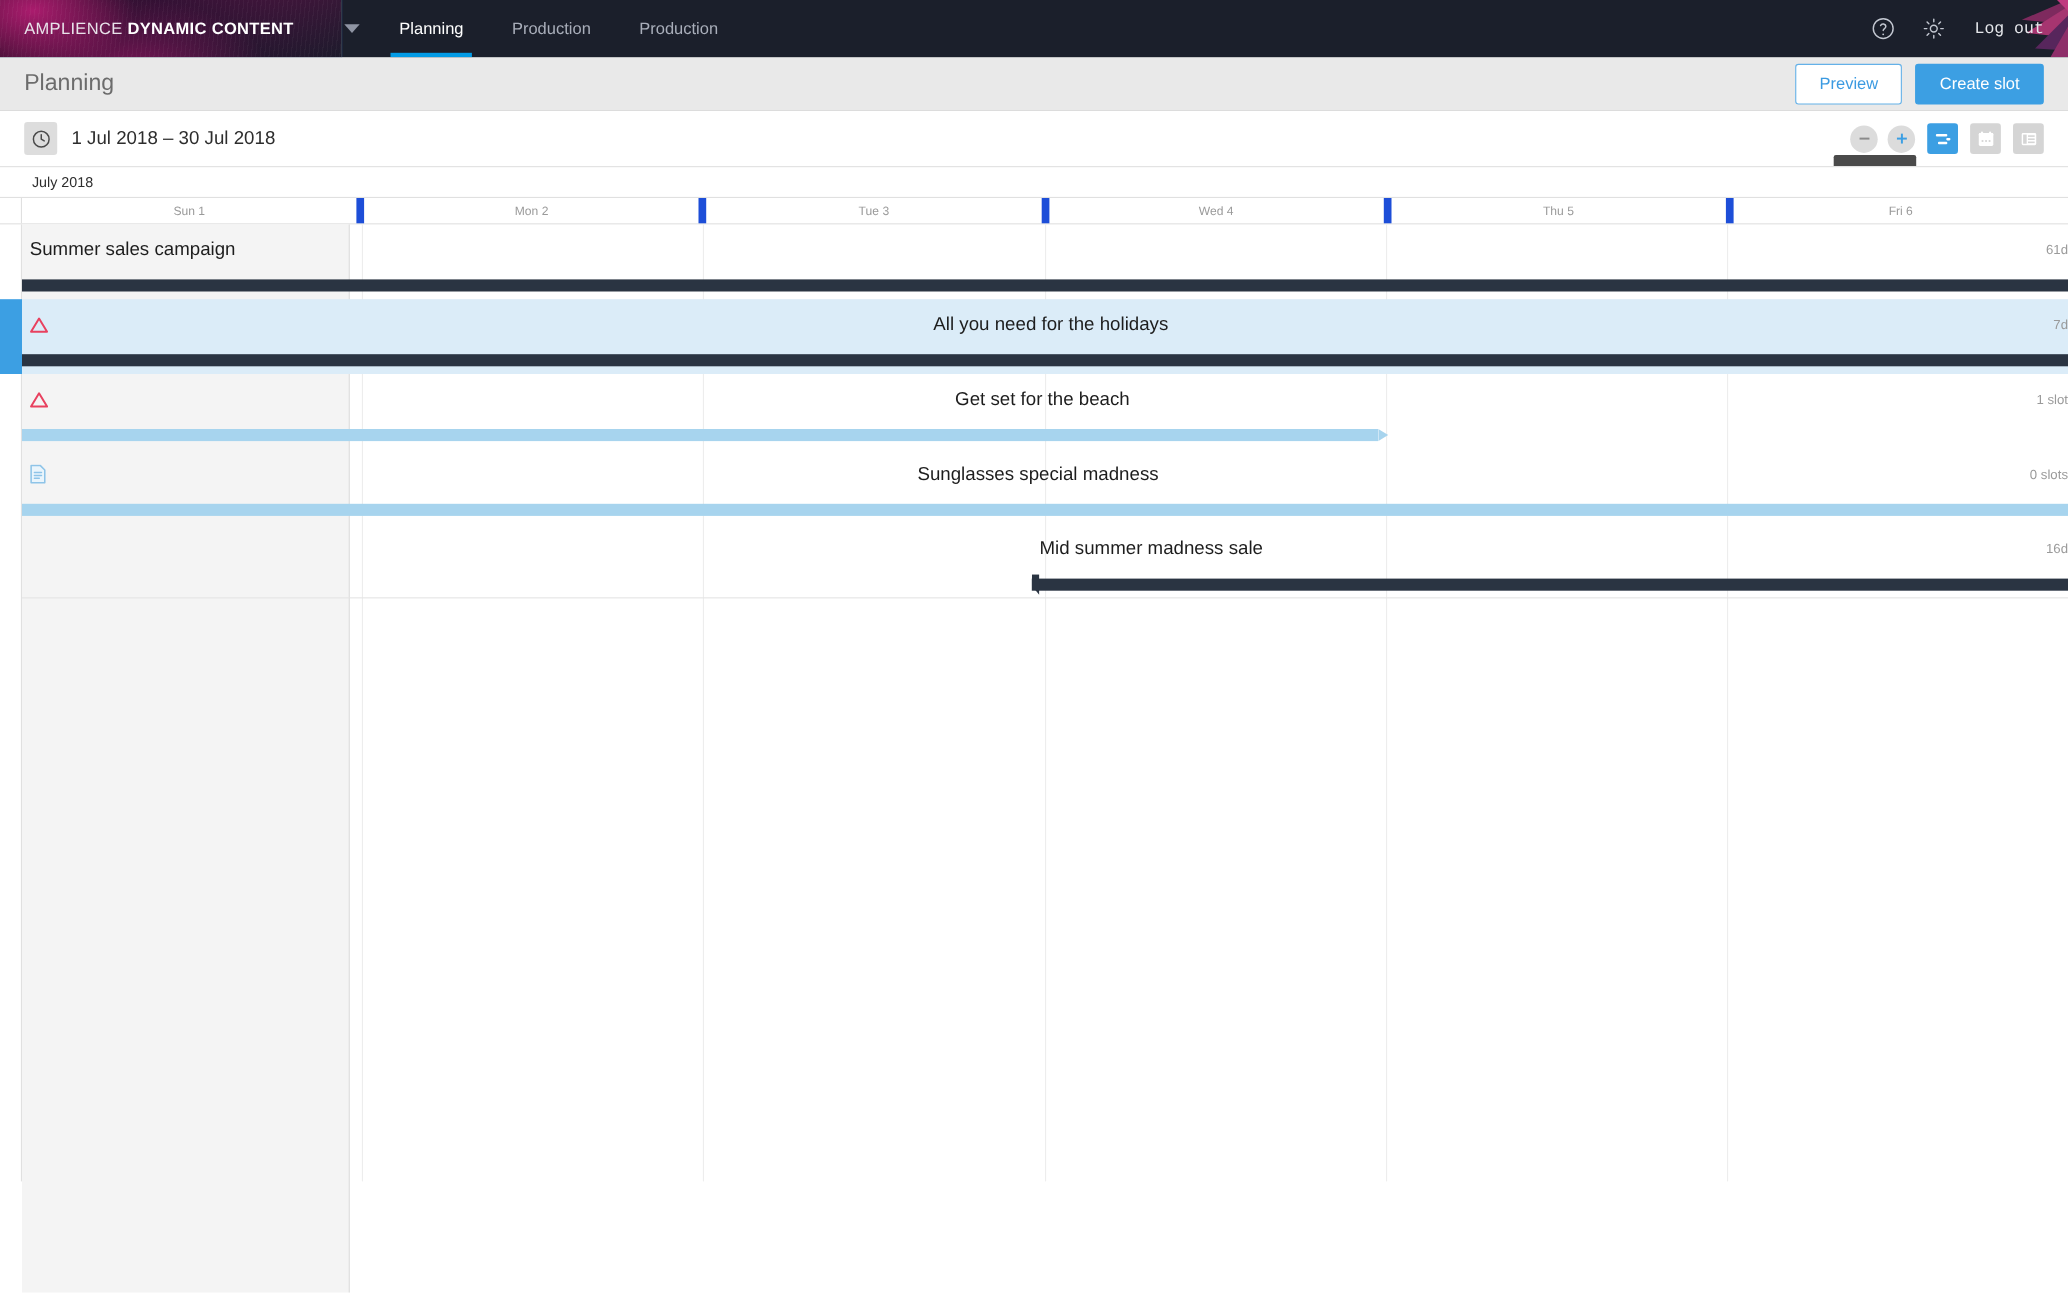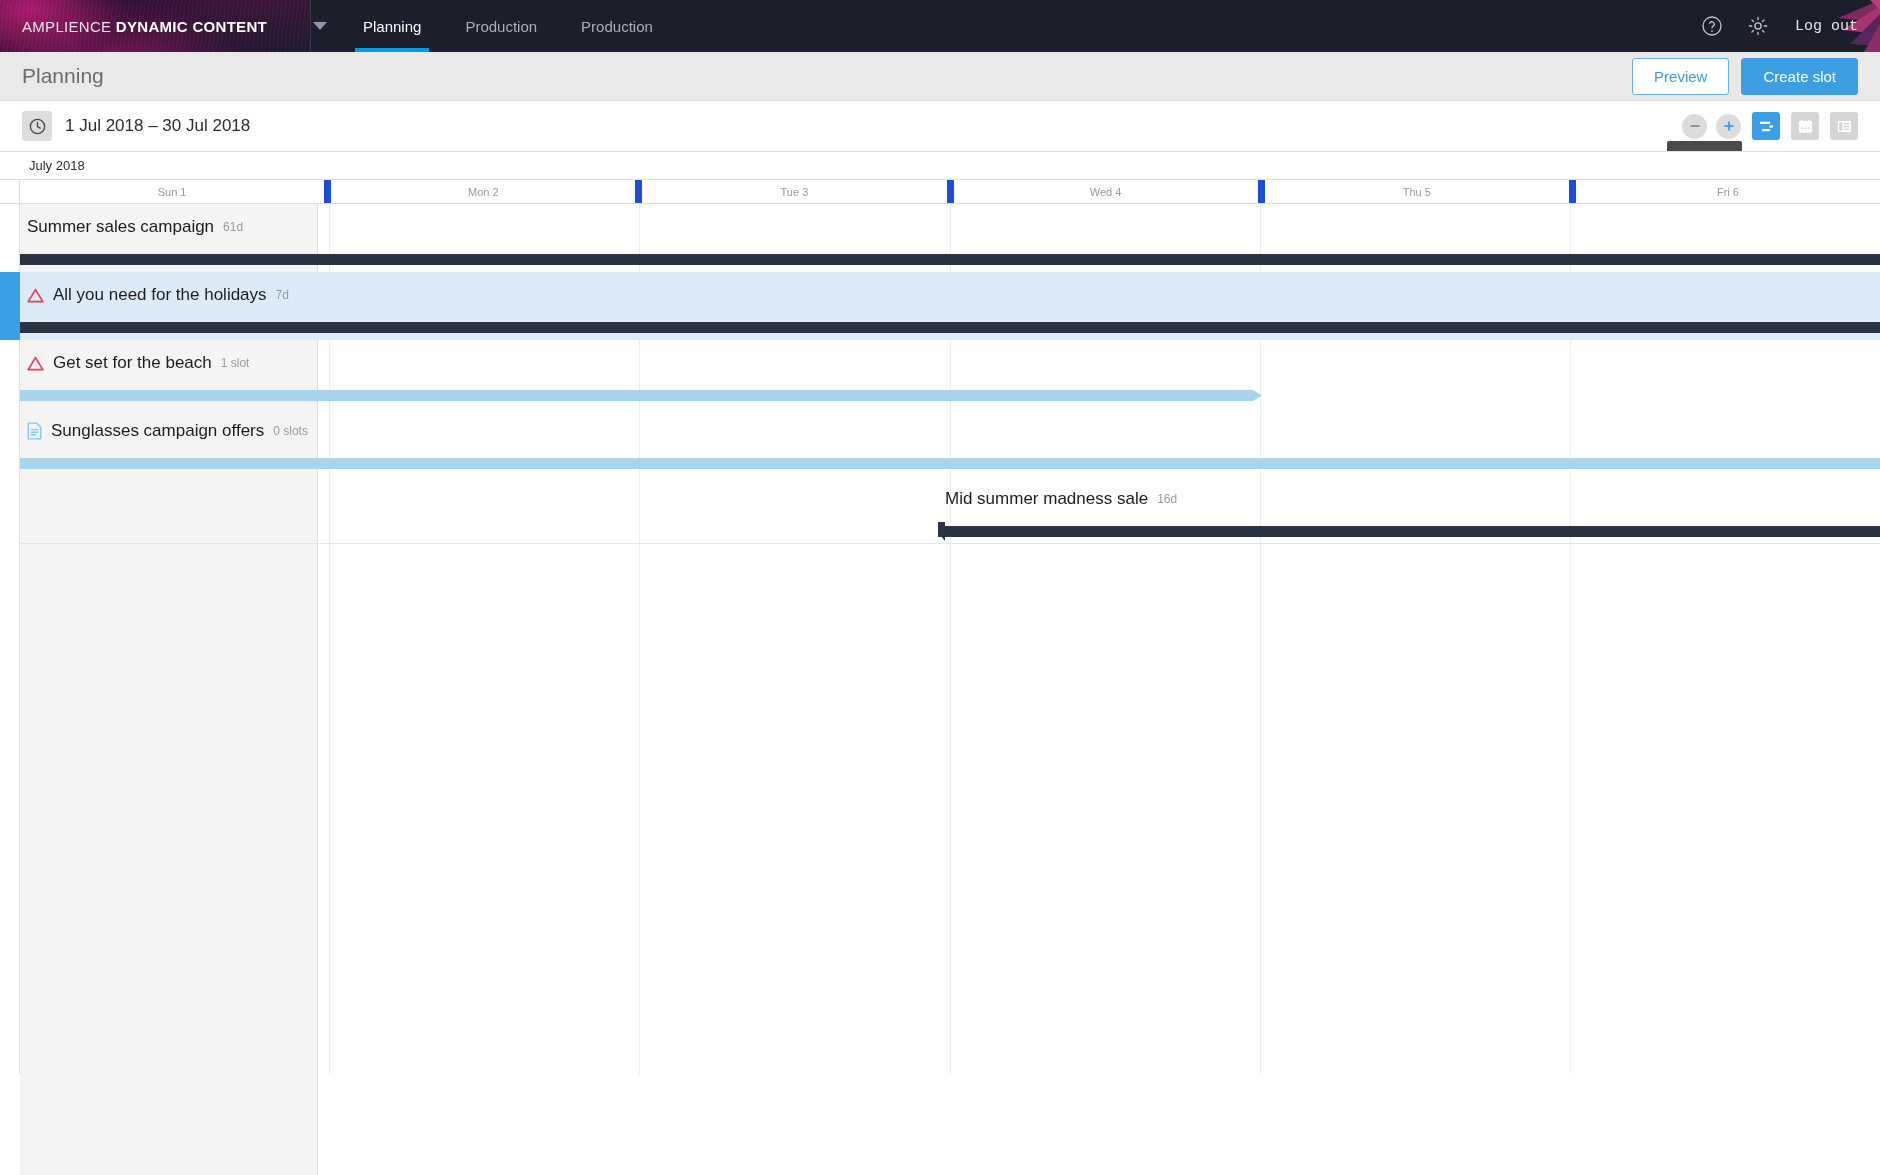--- a/index.html
+++ b/index.html
@@ -227,20 +227,21 @@
   .row-hl {
     position: absolute; left: 20px; right: 0; top: 0; bottom: 0;
     background: #dbecf8;
   }
   .row-label {
     position: relative;
     height: 46px;
     display: flex; align-items: center;
     padding-left: 27px;
     gap: 9px;
+    justify-content: space-between;
   }
   .ev-name { font-size: 17px; color: #1d1d1d; white-space: nowrap; }
   .ev-meta { font-size: 12px; color: #9a9a9a; white-space: nowrap; }
 
   .warn-icon { width: 17px; height: 15px; flex: 0 0 17px; }
   .doc-icon  { width: 15px; height: 18px; flex: 0 0 15px; }
 
   .bar-track { position: relative; height: 22px; }
   .bar {
     position: absolute; top: 4px; height: 11px;
@@ -451,21 +452,21 @@
       </div>
 
       <div class="evrow">
         <div class="row-label">
           <span class="doc-icon">
             <svg width="15" height="18" viewBox="0 0 15 18" fill="none" stroke="#8ec4e8" stroke-width="1.4" stroke-linejoin="round">
               <path d="M1.3 1.1h8.2l4.2 4.2v11.6H1.3z" fill="#eaf5fc"></path>
               <path d="M4.3 7.6h6.4M4.3 10.2h6.4M4.3 12.8h4.4" stroke-linecap="round"></path>
             </svg>
           </span>
-          <span class="ev-name">Sunglasses campaign offers</span>
+          <span class="ev-name">Sunglasses special madness</span>
           <span class="ev-meta">0 slots</span>
         </div>
         <div class="bar-track">
           <div class="bar light" style="left:20px; right:0;"></div>
         </div>
       </div>
 
       <div class="evrow">
         <div class="row-label" style="padding-left:945px;">
           <span class="ev-name">Mid summer madness sale</span>

